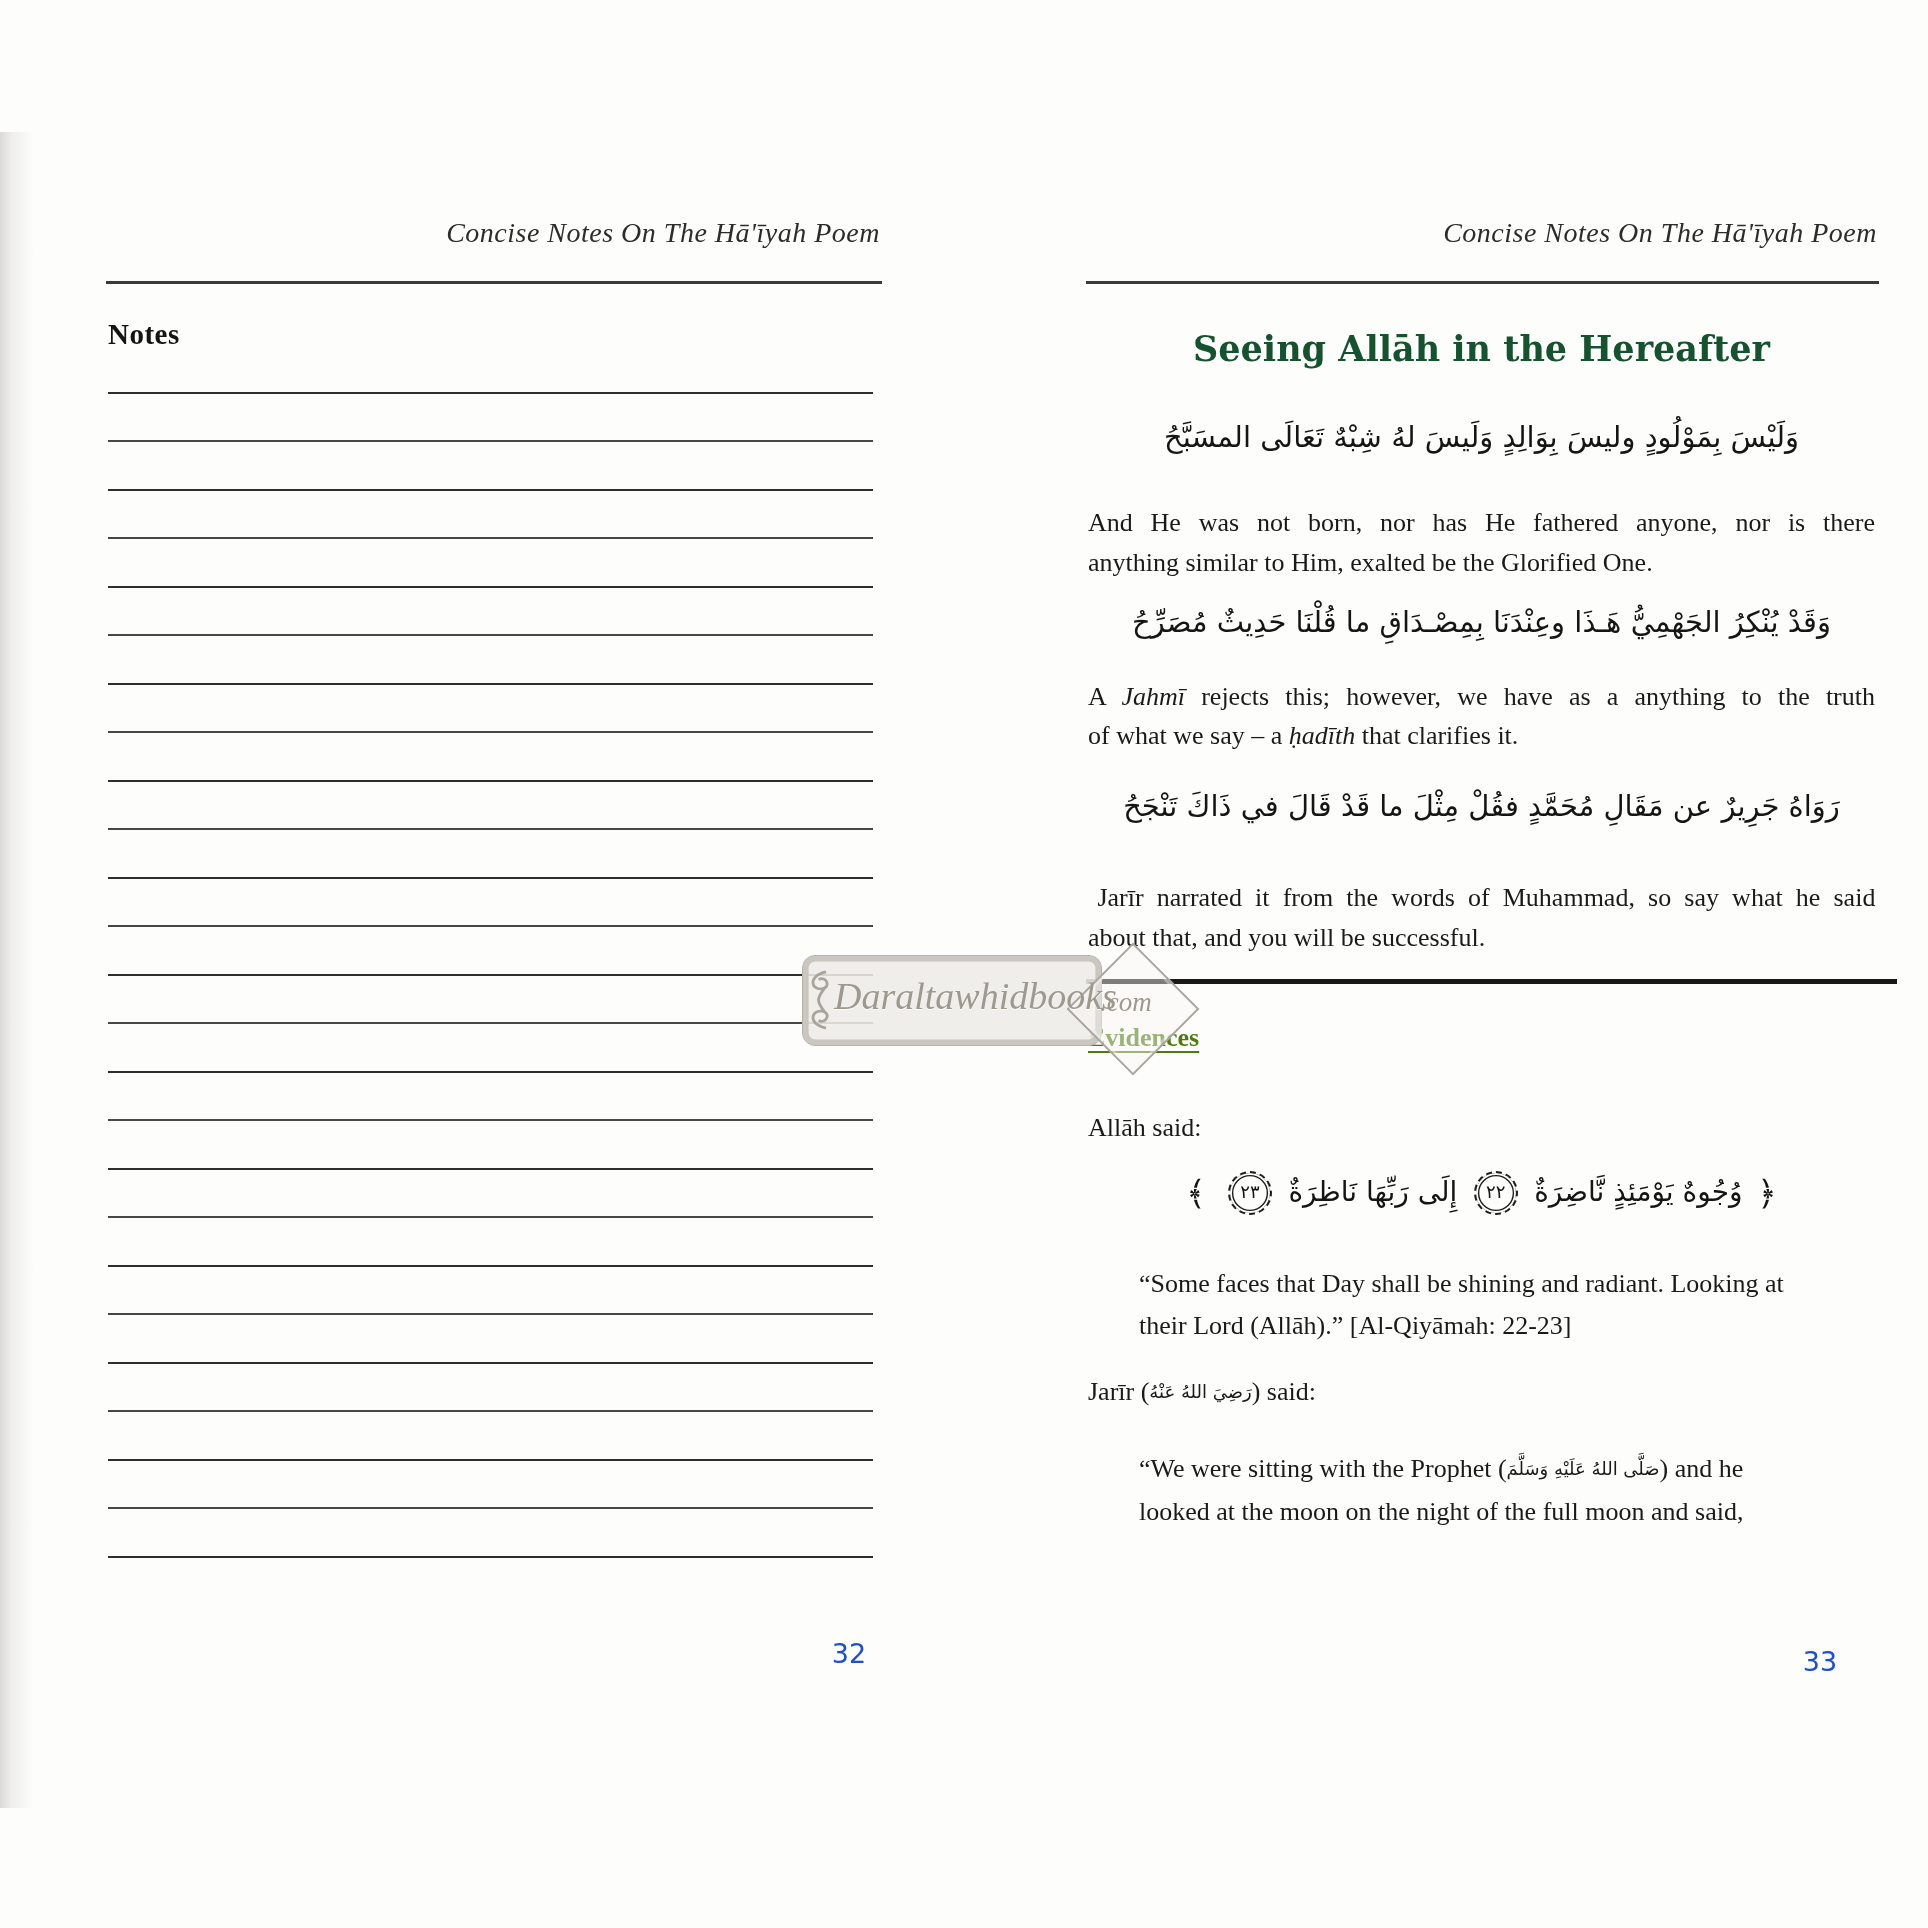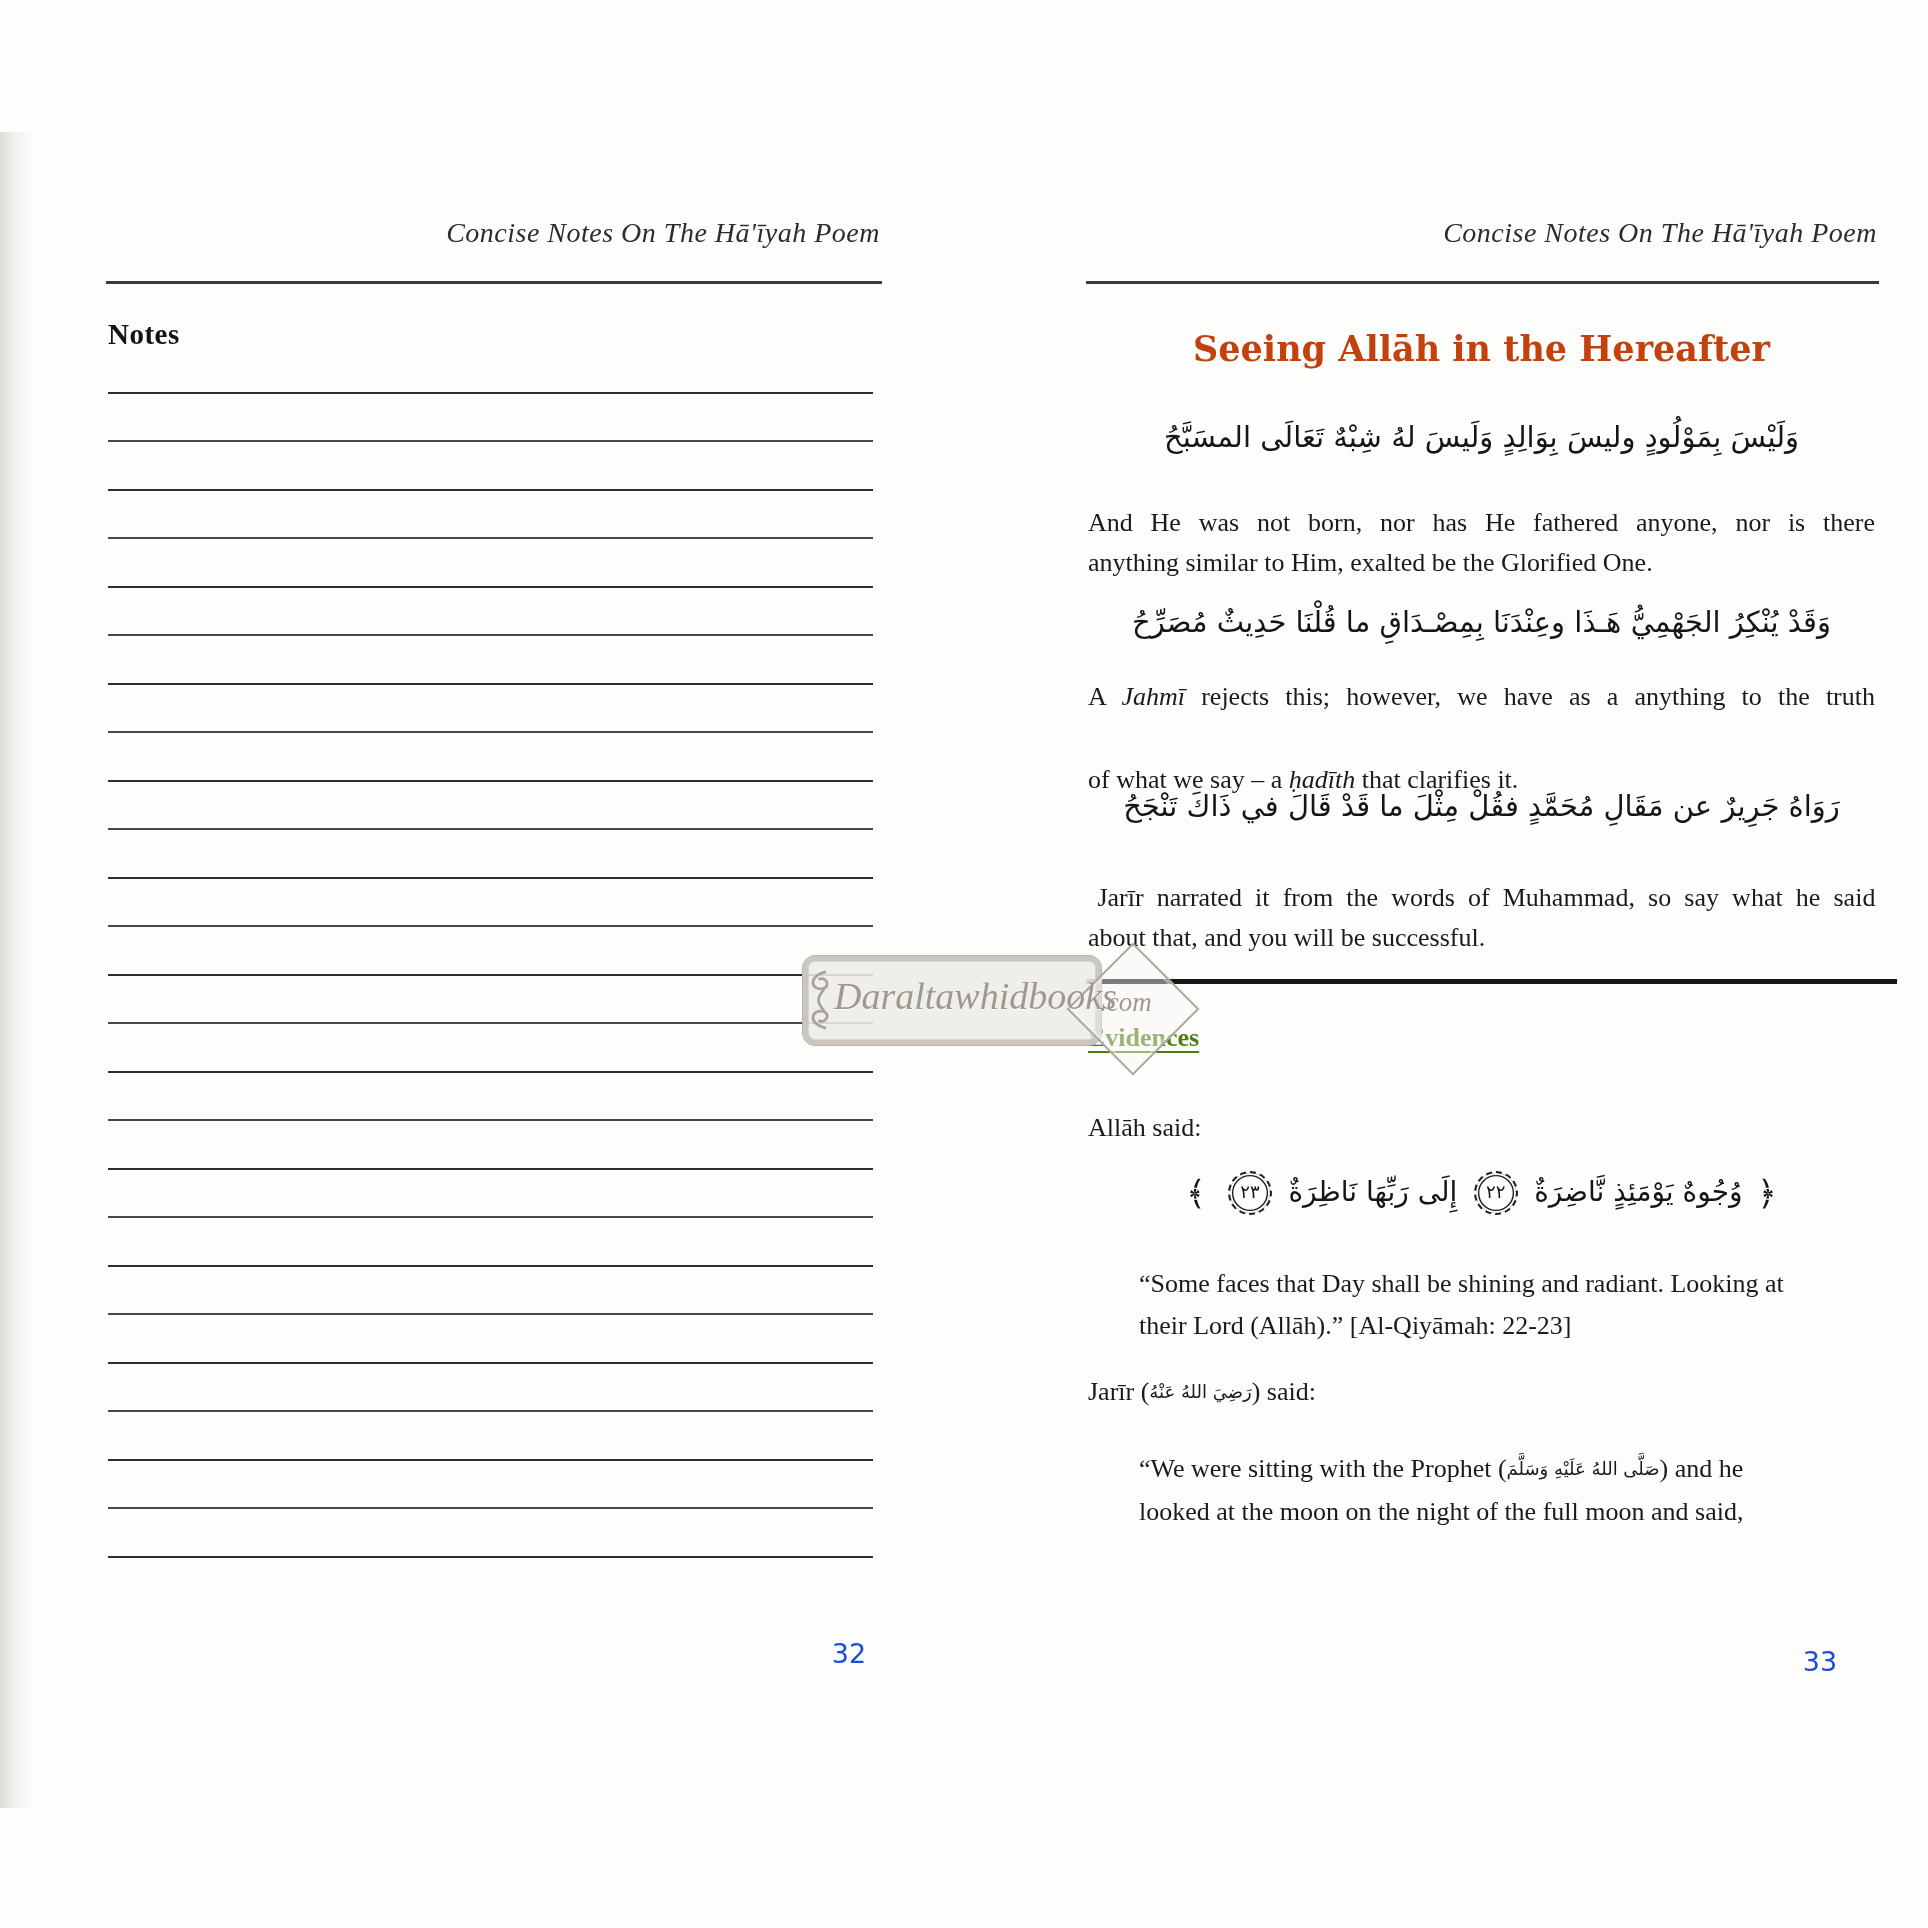--- a/index.html
+++ b/index.html
@@ -21,21 +21,21 @@
   .notes-label{position:absolute;font-weight:bold;font-size:29px;color:#141414;letter-spacing:0.5px;}
   #notes-lines{position:absolute;left:108px;top:392px;width:765px;height:1186px;}
   .note-line{position:absolute;left:0;width:765px;height:1.9px;background:#2e2e2e;}
   .note-line:nth-child(even){opacity:.88;}
 
   .page-num{position:absolute;font-size:27px;color:#1d4ed8;
     font-family:"DejaVu Sans","Liberation Sans",sans-serif;}
 
   
   .chapter-title{position:absolute;left:1088px;width:787px;text-align:center;
-    font-weight:bold;font-size:35px;color:#c2410c;font-family:"DejaVu Serif","Liberation Serif",serif;}
+    font-weight:bold;font-size:35px;color:#14532d;font-family:"DejaVu Serif","Liberation Serif",serif;}
   .arabic-line{position:absolute;left:1088px;width:787px;text-align:center;direction:rtl;
     font-family:"DejaVu Sans","Liberation Sans",sans-serif;font-size:29px;color:#151515;}
   .body-line{position:absolute;left:1088px;width:787px;font-size:26px;color:#1a1a1a;height:40px;}
   .just{text-align:justify;text-align-last:justify;}
   .ital{font-style:italic;}
   .divider{position:absolute;left:1086px;top:979px;width:811px;height:4.7px;background:#181818;}
   .evidences{position:absolute;left:1088px;top:1023px;font-weight:bold;font-size:26px;color:#4d7c0f;
     text-decoration:underline;text-underline-offset:4.7px;text-decoration-thickness:1.9px;}
   .quote-line{position:absolute;left:1139px;width:697px;font-size:26px;color:#1a1a1a;}
   .hon{direction:rtl;display:inline-block;font-family:"DejaVu Sans","Liberation Sans",sans-serif;
@@ -111,21 +111,21 @@
   <div class="arabic-line" style="top:420px;">وَلَيْسَ بِمَوْلُودٍ وليسَ بِوَالِدٍ وَلَيسَ لهُ شِبْهٌ تَعَالَى المسَبَّحُ</div>
 
   <div class="body-line" style="top:548px;">anything similar to Him, exalted be the Glorified One.</div>
   <div class="body-line just" style="top:508px;">And He was not born, nor has He fathered anyone, nor is there</div>
 
   <div class="arabic-line" style="top:605px;">وَقَدْ يُنْكِرُ الجَهْمِيُّ هَـذَا وعِنْدَنَا بِمِصْـدَاقِ ما قُلْنَا حَدِيثٌ مُصَرِّحُ</div>
 
   <div class="body-line just" style="top:682px;">
     <span>A </span><span class="ital">Jahmī</span><span> rejects this; however, we have as a anything to the truth</span>
   </div>
-  <div class="body-line" style="top:721px;margin-top:44px;">
+  <div class="body-line" style="top:721px;">
     <span>of what we say – a </span><span class="ital">ḥadīth</span><span> that clarifies it.</span>
   </div>
 
   <div class="arabic-line" style="top:789px;">رَوَاهُ جَرِيرٌ عن مَقَالِ مُحَمَّدٍ فقُلْ مِثْلَ ما قَدْ قَالَ في ذَاكَ تَنْجَحُ</div>
 
   <div class="body-line" style="top:923px;">about that, and you will be successful.</div>
   <div class="body-line just" style="top:883px;padding-left:9.4px;width:778px;">Jarīr narrated it from the words of Muhammad, so say what he said</div>
 
   <div class="divider"></div>
 

